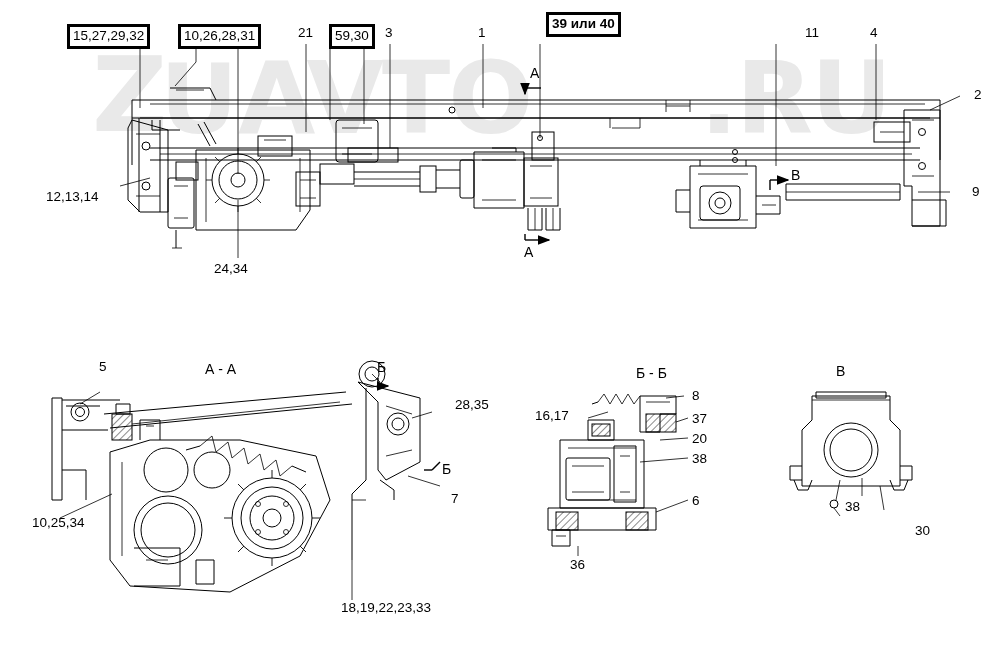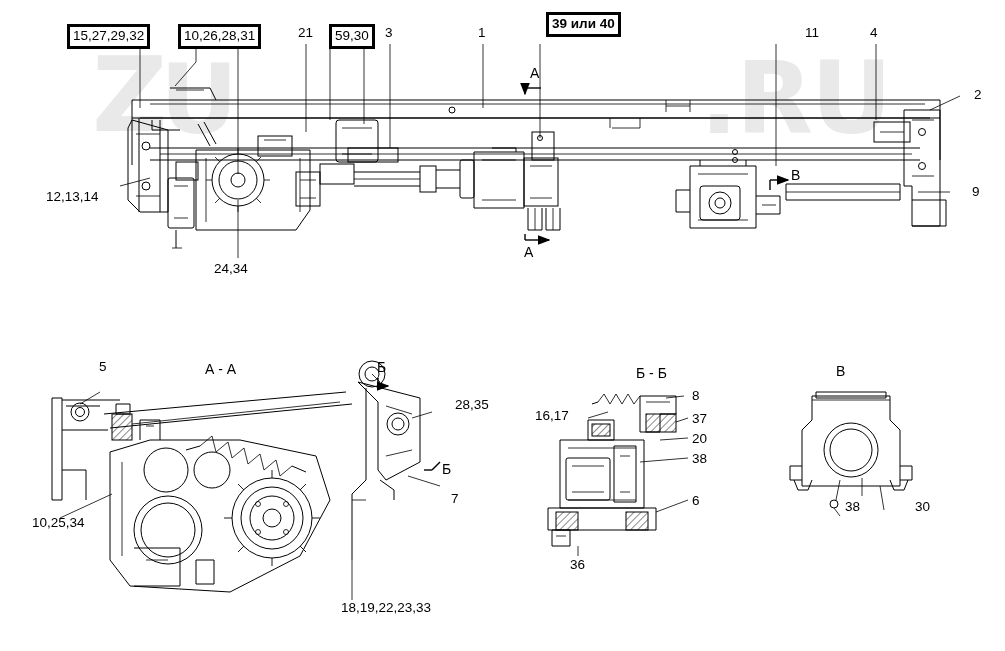--- a/index.html
+++ b/index.html
@@ -41,20 +41,21 @@
   .lnh{stroke:#000;fill:none;stroke-width:1.4;}
   .hatch{fill:url(#hp);stroke:#000;stroke-width:1;}
 </style>
 </head>
 <body>
 
 <div id="stage">
 
   <div class="wm" style="left:92px;top:34px;font-size:104px;">Z</div>
   <div class="wm" style="left:160px;top:44px;font-size:96px;">U</div>
+  <div class="wm" style="left:238px;top:40px;font-size:100px;">AVTO</div>
   <div class="wm" style="left:700px;top:40px;font-size:100px;">.RU</div>
 
   <svg width="1005" height="651" viewBox="0 0 1005 651">
     <defs>
       <pattern id="hp" width="5" height="5" patternTransform="rotate(45)" patternUnits="userSpaceOnUse">
         <line x1="0" y1="0" x2="0" y2="5" stroke="#000" stroke-width="0.9"></line>
       </pattern>
       <pattern id="hp2" width="4" height="4" patternTransform="rotate(-45)" patternUnits="userSpaceOnUse">
         <line x1="0" y1="0" x2="0" y2="4" stroke="#000" stroke-width="0.9"></line>
       </pattern>
@@ -352,15 +353,15 @@
   <div class="lbl" style="left:535px;top:409px;">16,17</div>
   <div class="lbl" style="left:692px;top:389px;">8</div>
   <div class="lbl" style="left:692px;top:412px;">37</div>
   <div class="lbl" style="left:692px;top:432px;">20</div>
   <div class="lbl" style="left:692px;top:452px;">38</div>
   <div class="lbl" style="left:692px;top:494px;">6</div>
   <div class="lbl" style="left:570px;top:558px;">36</div>
 
   <div class="lbl sect" style="left:836px;top:364px;">В</div>
   <div class="lbl" style="left:845px;top:500px;">38</div>
-  <div class="lbl" style="left:885px;top:500px;padding-left:30px;">30</div>
+  <div class="lbl" style="left:885px;top:524px;padding-left:30px;">30</div>
 
 </div>
 
 </body></html>

